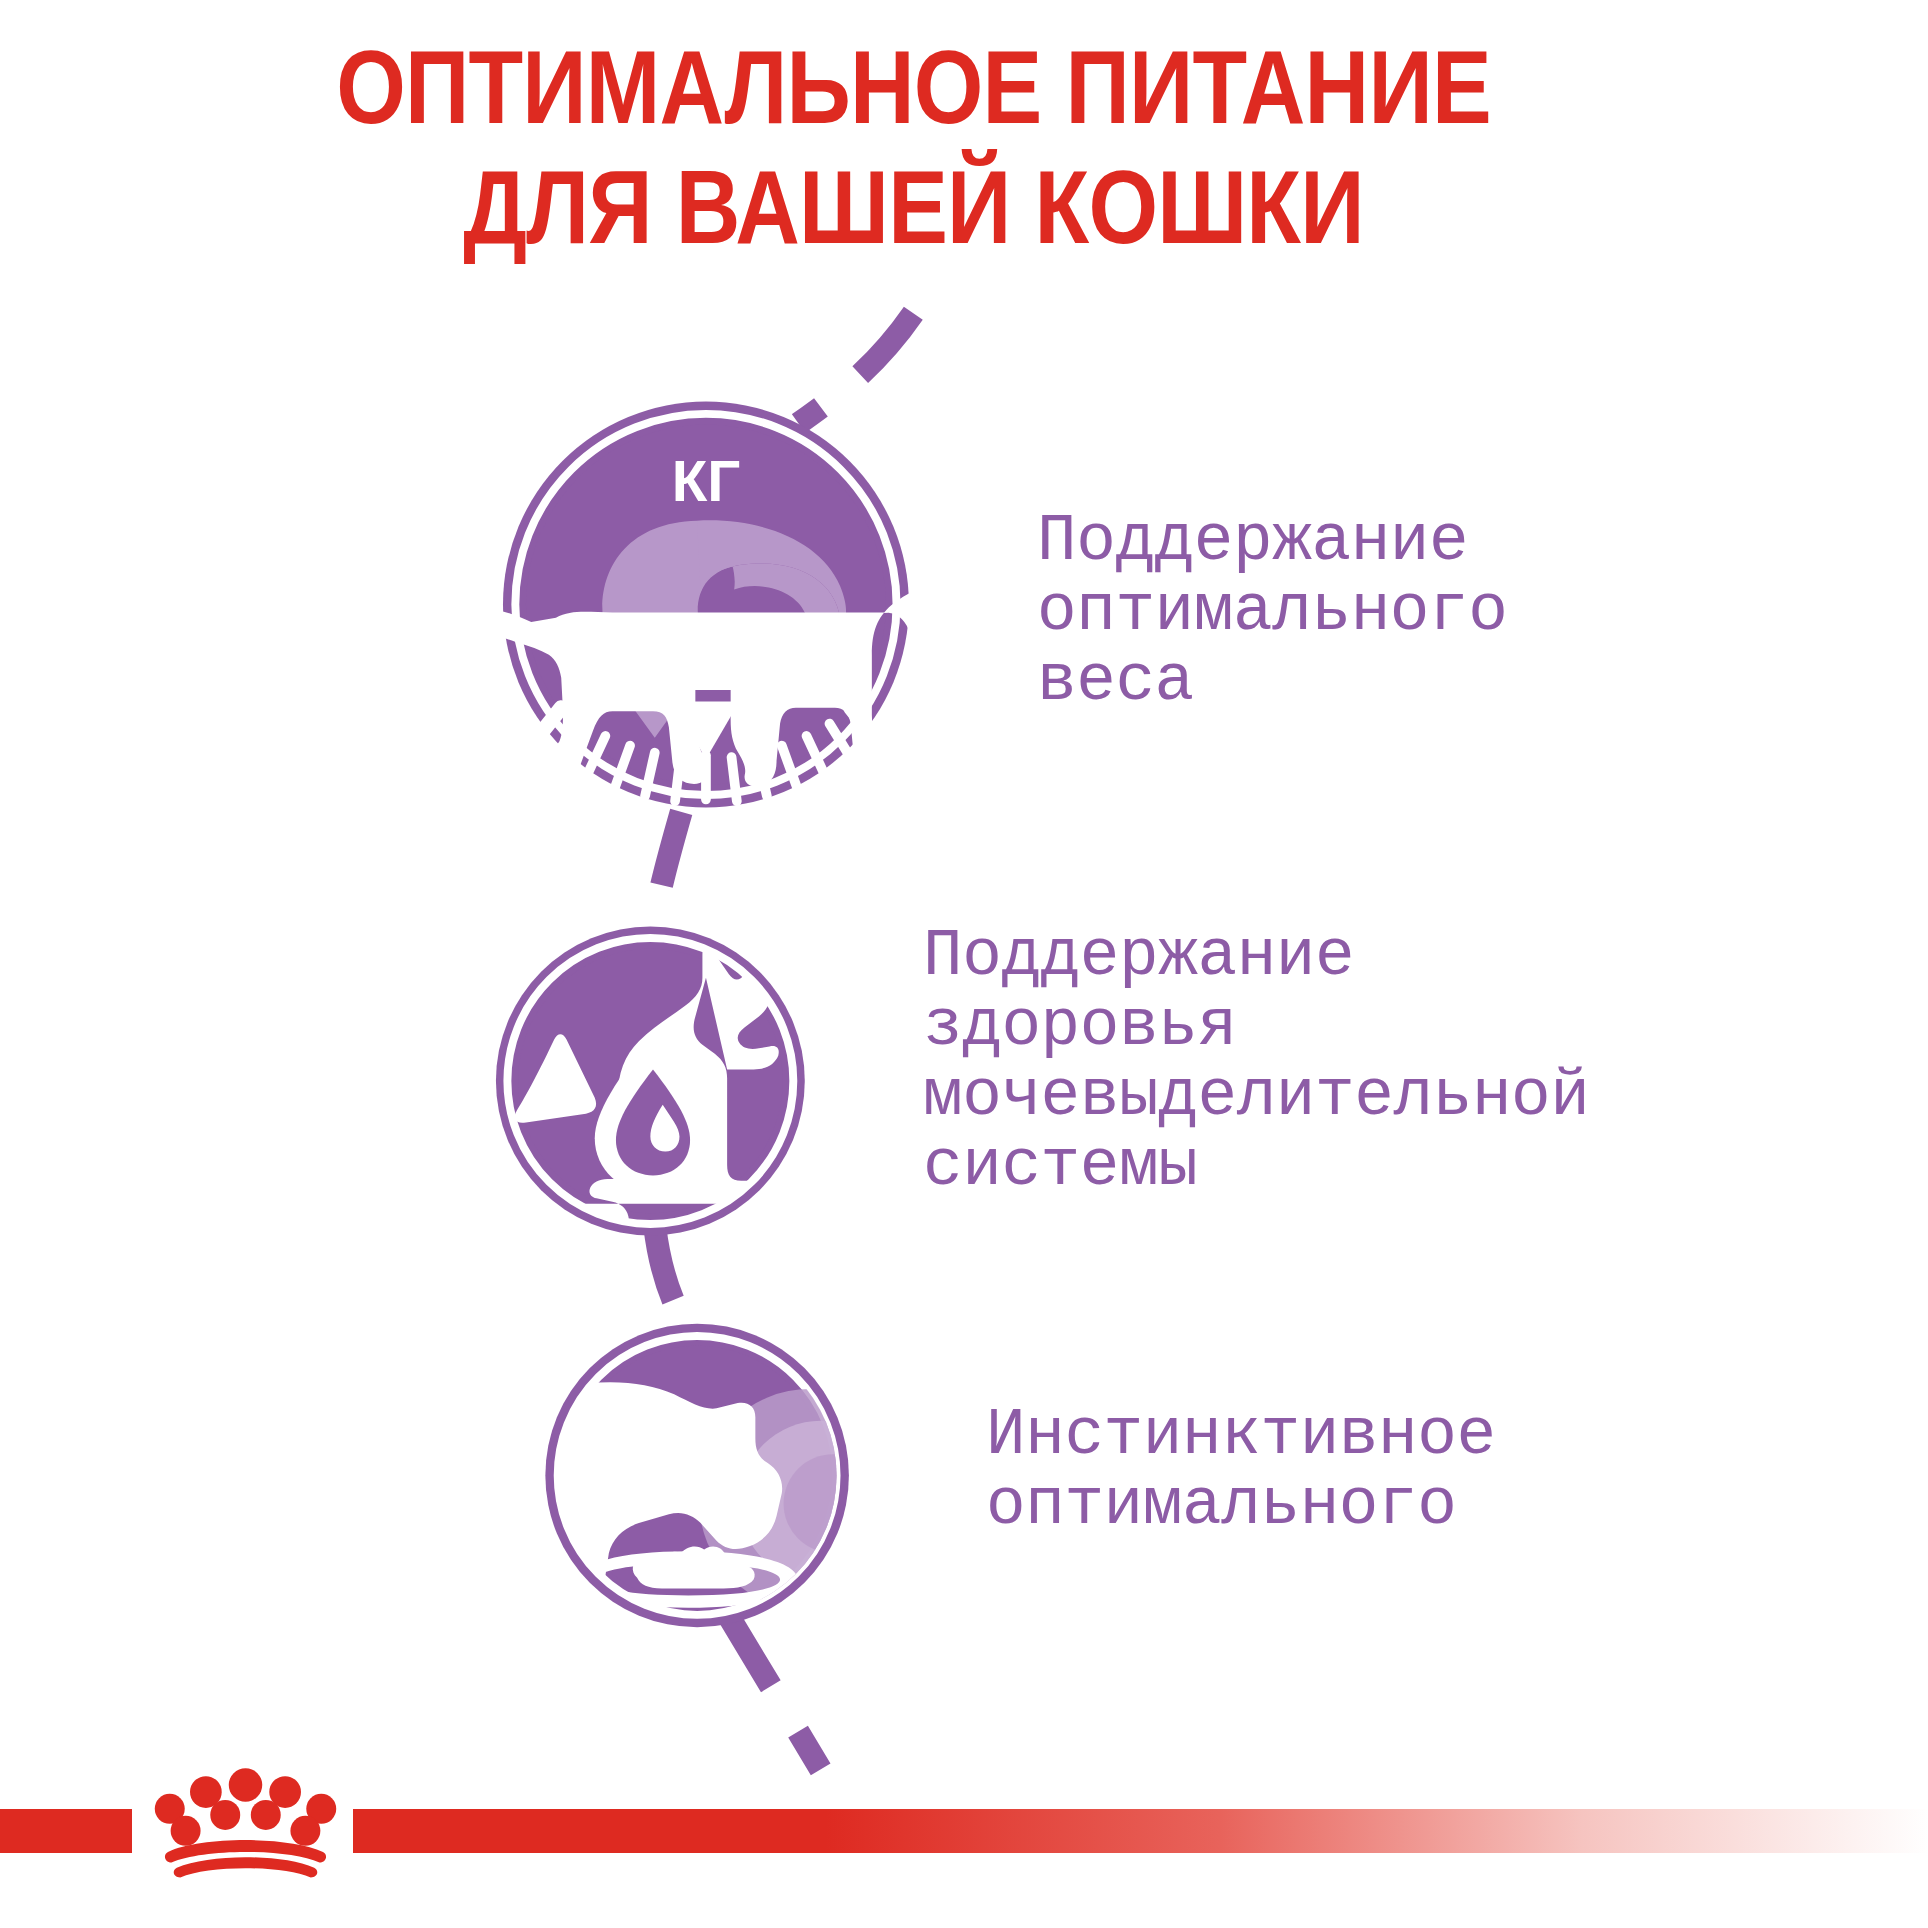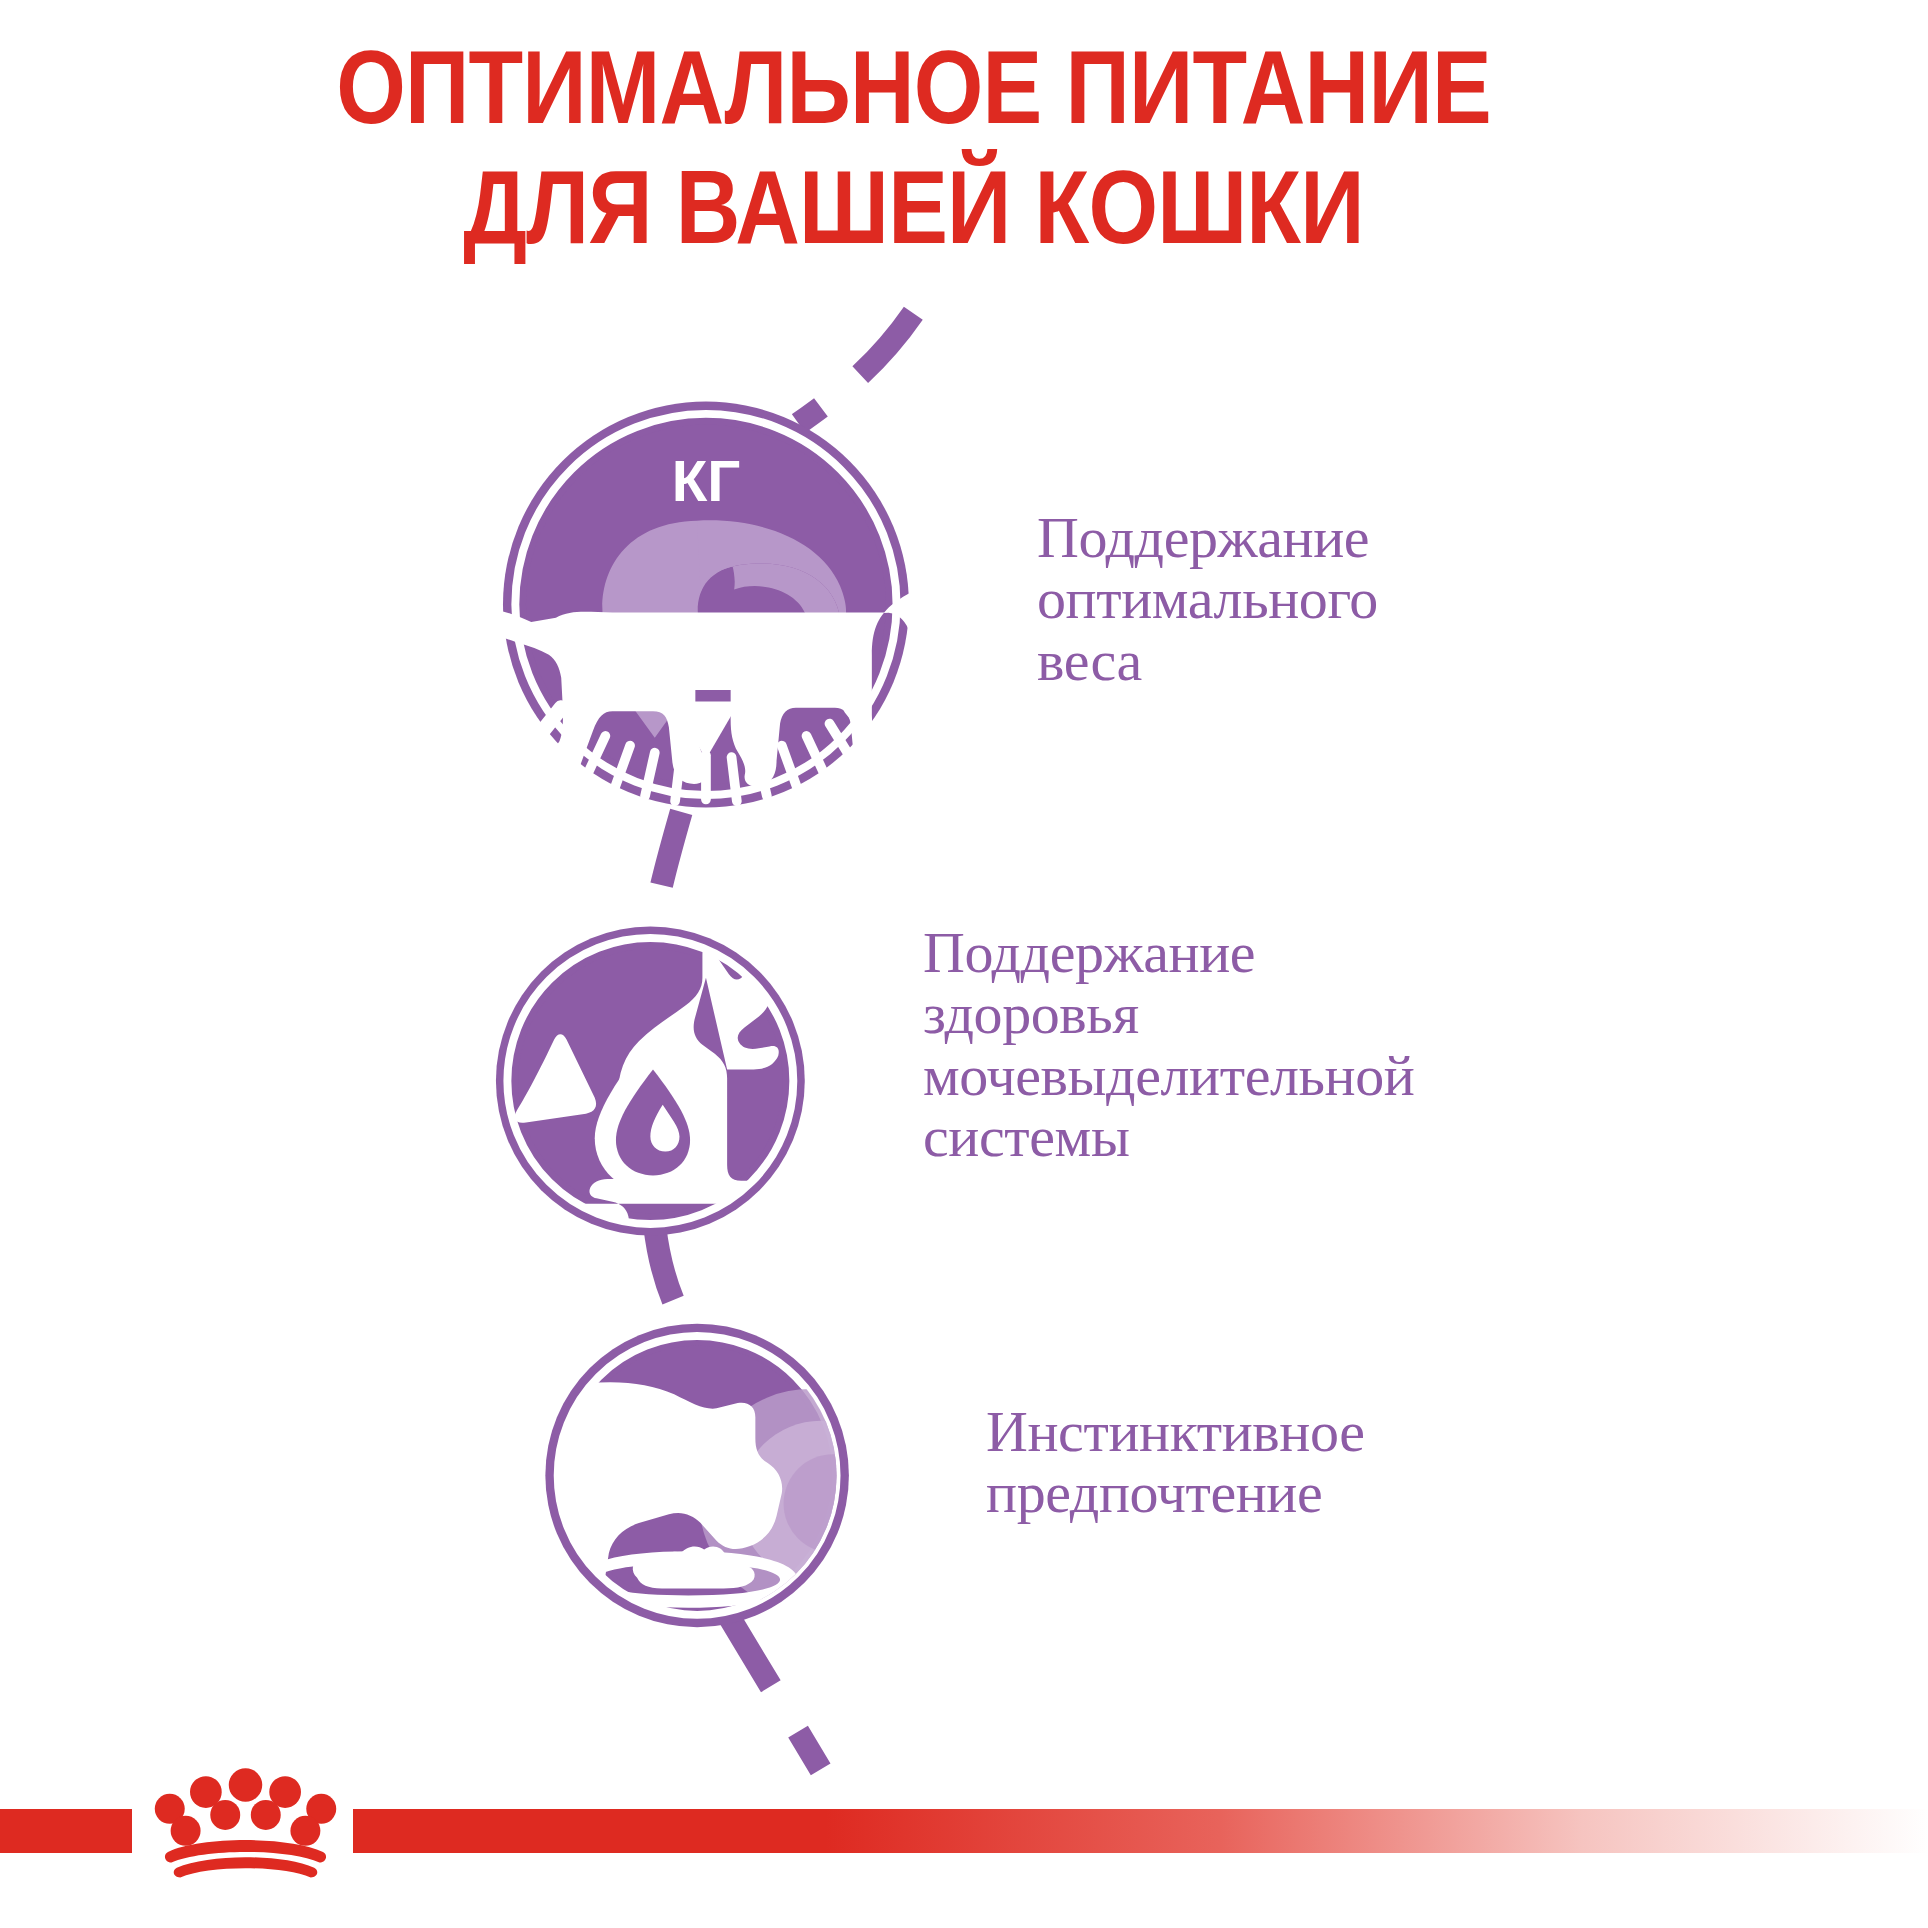--- a/index.html
+++ b/index.html
@@ -49,23 +49,23 @@
     top: 0;
     width: 1929px;
     height: 1929px;
     pointer-events: none;
   }
 
   
   .feature-text {
     position: absolute;
     color: #8D5CA6;
-    font-family: Liberation Serif, serif;
+    font-family: Liberation Mono, monospace;
     font-weight: normal;
-    font-size: 58px;
+    font-size: 66px;
     line-height: 1.06;
     letter-spacing: -0.4px;
     white-space: pre-line;
   }
   #feature-text-0 { left: 1037px; top: 507px;  width: 794px; }
   #feature-text-1 { left: 923px; top: 922px; width: 979px; }
   #feature-text-2 { left: 986px; top: 1401px; width: 838px; }
 
   
   .brand-bar {
@@ -390,21 +390,21 @@
   </svg>
 
   <div class="feature-text" id="feature-text-0">Поддержание
 оптимального
 веса</div>
   <div class="feature-text" id="feature-text-1">Поддержание
 здоровья
 мочевыделительной
 системы</div>
   <div class="feature-text" id="feature-text-2">Инстинктивное
-предпочтение</div>
+оптимального</div>
 
   <div class="brand-bar">
     <div class="bar-left"></div>
     <div class="bar-right"></div>
     <div class="crown-wrap">
       <svg viewBox="0 0 260 140" width="229" height="124">
         <g fill="#DE2A21">
           <circle cx="130" cy="28" r="19"></circle>
           <circle cx="85" cy="36" r="18"></circle>
           <circle cx="175" cy="36" r="18"></circle>

